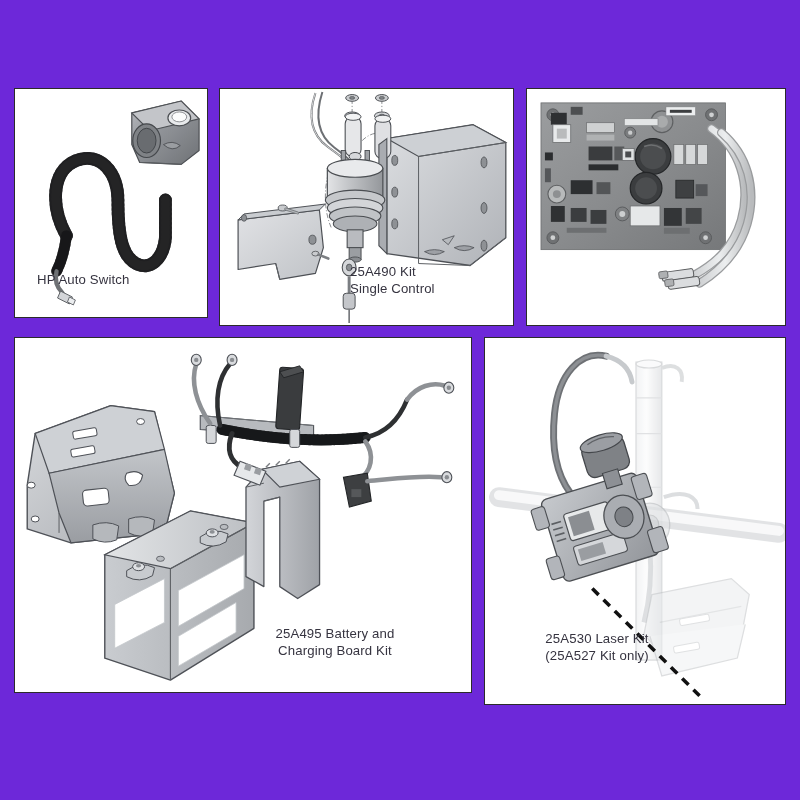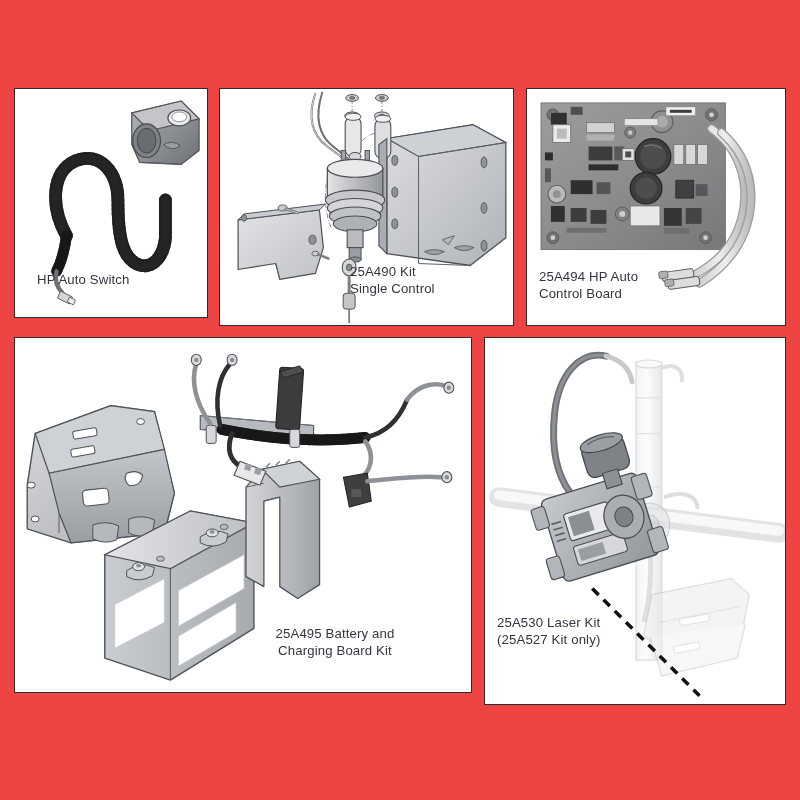--- a/index.html
+++ b/index.html
@@ -12,21 +12,21 @@
     height: 800px;
     position: relative;
     font-family: "Liberation Sans", sans-serif;
     overflow: hidden;
   }
   #sheet {
     position: absolute;
     left: 0; top: 0;
     width: 800px;
     height: 800px;
-    background: #ef4444;
+    background: #6d28d9;
   }
   .panel {
     position: absolute;
     background: #ffffff;
     border: 1.6px solid #2b2b2b;
     box-sizing: border-box;
     overflow: hidden;
   }
   .panel-art {
     position: absolute;
@@ -51,21 +51,21 @@
   #panel-switch       { left: 14px;  top: 88px;  width: 194px; height: 230px; }
   #panel-solenoid     { left: 219px; top: 88px;  width: 295px; height: 238px; }
   #panel-controlboard { left: 526px; top: 88px;  width: 260px; height: 238px; }
   #panel-battery      { left: 14px;  top: 337px; width: 458px; height: 356px; }
   #panel-laser        { left: 484px; top: 337px; width: 302px; height: 368px; }
 
   #cap-switch       { left: 22px;  top: 183px; width: 160px; }
   #cap-solenoid     { left: 130px; top: 175px; width: 150px; }
   #cap-controlboard { left: 12px;  top: 180x;  width: 180px; }
   #cap-battery      { left: 200px; top: 288px; width: 240px; }
-  #cap-laser        { left: 12px;  top: 277px; width: 200px; }
+  #cap-laser        { left: 12px;  top: 293px; width: 200px; text-align: center; }
 </style>
 </head>
 <body>
 
 <div id="sheet">
 
   <div class="panel" id="panel-switch">
     <svg class="panel-art" viewBox="0 0 194 230">
       <defs>
         <linearGradient id="sw-metal" x1="0" y1="0" x2="1" y2="1">
@@ -322,22 +322,20 @@
         <g>
           <rect x="136" y="183" width="32" height="9" rx="2.5" transform="rotate(-8 152 188)" fill="#dbdddf" stroke="#5a5c5e" stroke-width="1"></rect>
           <rect x="133" y="184" width="9" height="7" rx="1.5" transform="rotate(-8 137 188)" fill="#aeb0b2" stroke="#5a5c5e" stroke-width="0.8"></rect>
         </g>
         <g>
           <rect x="142" y="191" width="32" height="9" rx="2.5" transform="rotate(-8 158 196)" fill="#dbdddf" stroke="#5a5c5e" stroke-width="1"></rect>
           <rect x="139" y="192" width="9" height="7" rx="1.5" transform="rotate(-8 143 196)" fill="#aeb0b2" stroke="#5a5c5e" stroke-width="0.8"></rect>
         </g>
       </g>
     </svg>
-    <div class="caption cap-left" id="cap-controlboard" style="left:12px; top:180px; width:200px;">25A494 HP Auto
-Control Board</div>
   </div>
 
   <div class="panel" id="panel-battery">
     <svg class="panel-art" viewBox="0 0 458 356">
       <defs>
         <linearGradient id="bkt-top" x1="0" y1="0" x2="1" y2="1">
           <stop offset="0" stop-color="#d8dadd"></stop>
           <stop offset="1" stop-color="#a9acb1"></stop>
         </linearGradient>
         <linearGradient id="bkt-side" x1="0" y1="0" x2="0" y2="1">

